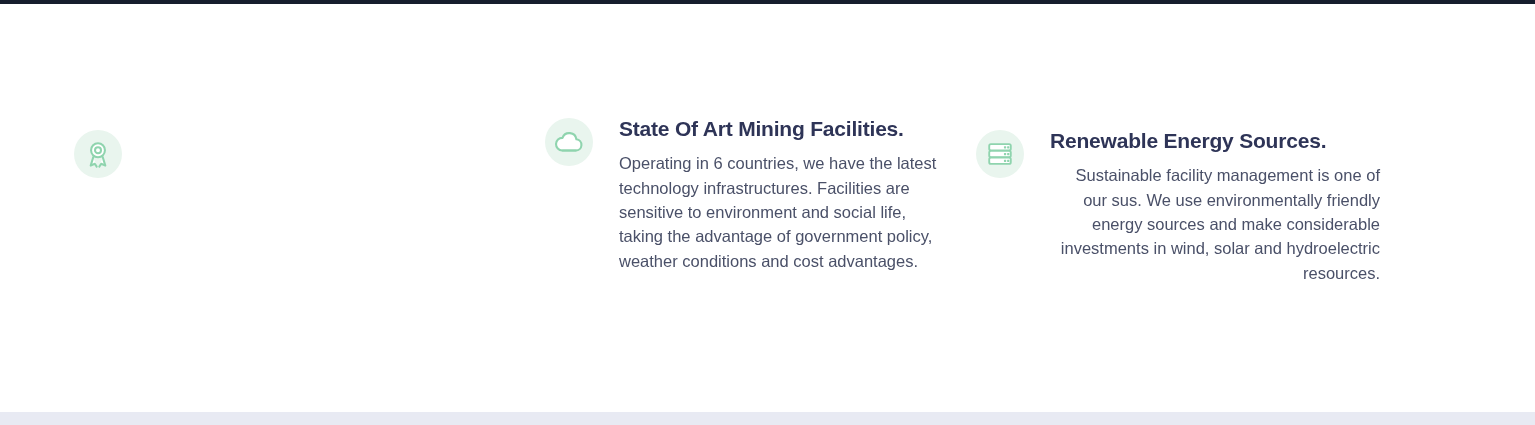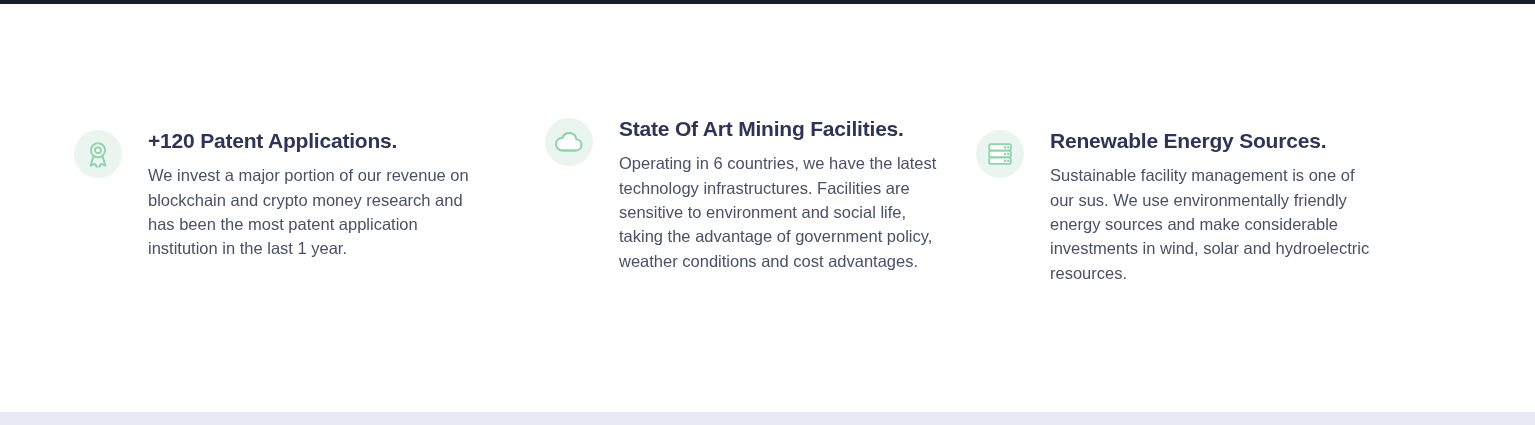--- a/index.html
+++ b/index.html
@@ -76,43 +76,39 @@
   }
   .feature-text {
     font-size: 16.5px;
     color: #4a5068;
     line-height: 1.48;
     margin: 0;
     font-weight: normal;
   }
   .w-1 .feature-text { width: 336px; }
   .w-2 .feature-text { width: 325px; }
-  .w-3 .feature-text { width: 330px; }
+  .w-3 .feature-text { width: 330px; text-align: right; }
 </style>
 </head>
 <body>
 
 <div class="top-rule"></div>
 
 <div class="features">
 
   <div class="feature feature-1 w-1">
     <div class="icon-wrap">
       <svg width="30" height="30" viewBox="0 0 32 32" aria-hidden="true">
         <g fill="none" stroke="#8fd4ae" stroke-width="2.2" stroke-linecap="round" stroke-linejoin="round">
           <circle cx="16" cy="12" r="7.4" fill="#ffffff"></circle>
           <circle cx="16" cy="12" r="3.2" fill="none"></circle>
           <path d="M11 19.2 L8.2 28.4 L12.6 26.4 L14.6 29.4" fill="#ffffff"></path>
           <path d="M21 19.2 L23.8 28.4 L19.4 26.4 L17.4 29.4" fill="#ffffff"></path>
         </g>
       </svg>
-    </div>
-    <div class="feature-body">
-      <h3 class="feature-title">+120 Patent Applications.</h3>
-      <p class="feature-text">We invest a major portion of our revenue on blockchain and crypto money research and has been the most patent application institution in the last 1 year.</p>
     </div>
   </div>
 
   <div class="feature feature-2 w-2">
     <div class="icon-wrap">
       <svg width="32" height="32" viewBox="0 0 32 32" aria-hidden="true">
         <path d="M9.2 24.5h13.6a5.6 5.6 0 0 0 .6-11.17 7.2 7.2 0 0 0-13.9-1.5 5.3 5.3 0 0 0-.3 12.67z" fill="#ffffff" stroke="#8fd4ae" stroke-width="2.1" stroke-linejoin="round"></path>
         <path d="M9.6 24.5h13.2" stroke="#8fd4ae" stroke-width="2.1" stroke-linecap="round" fill="none"></path>
       </svg>
     </div>

